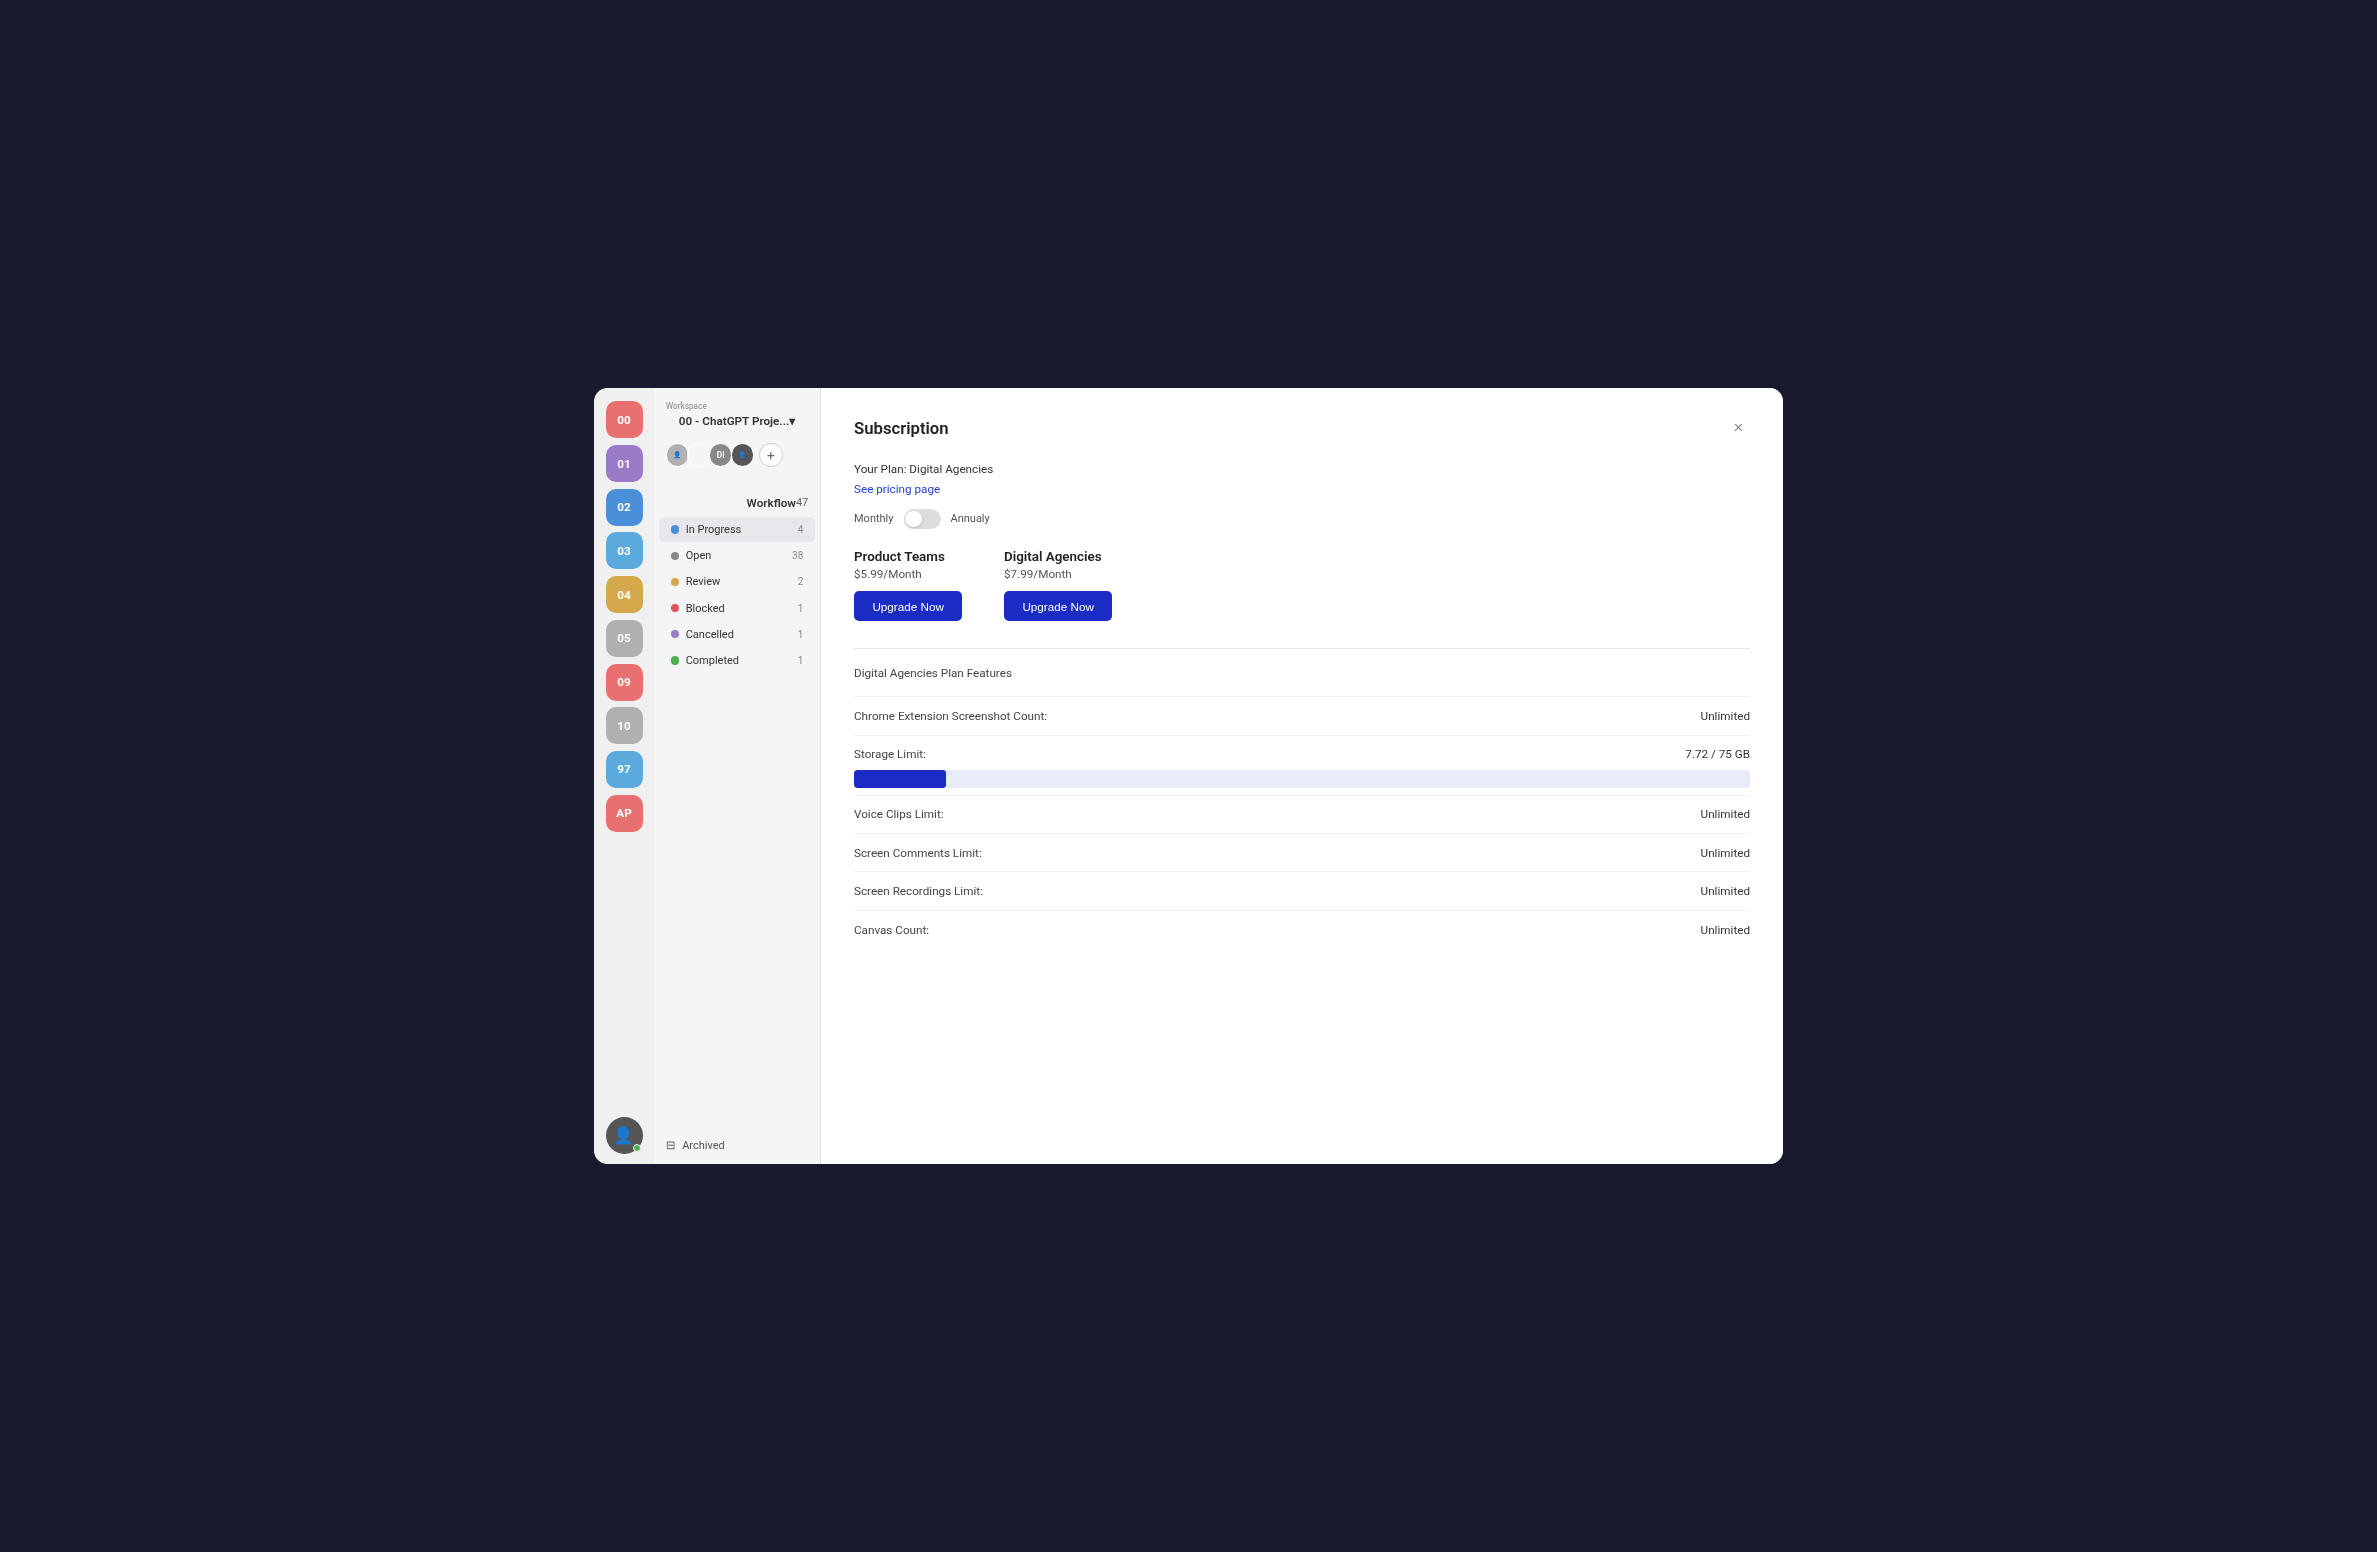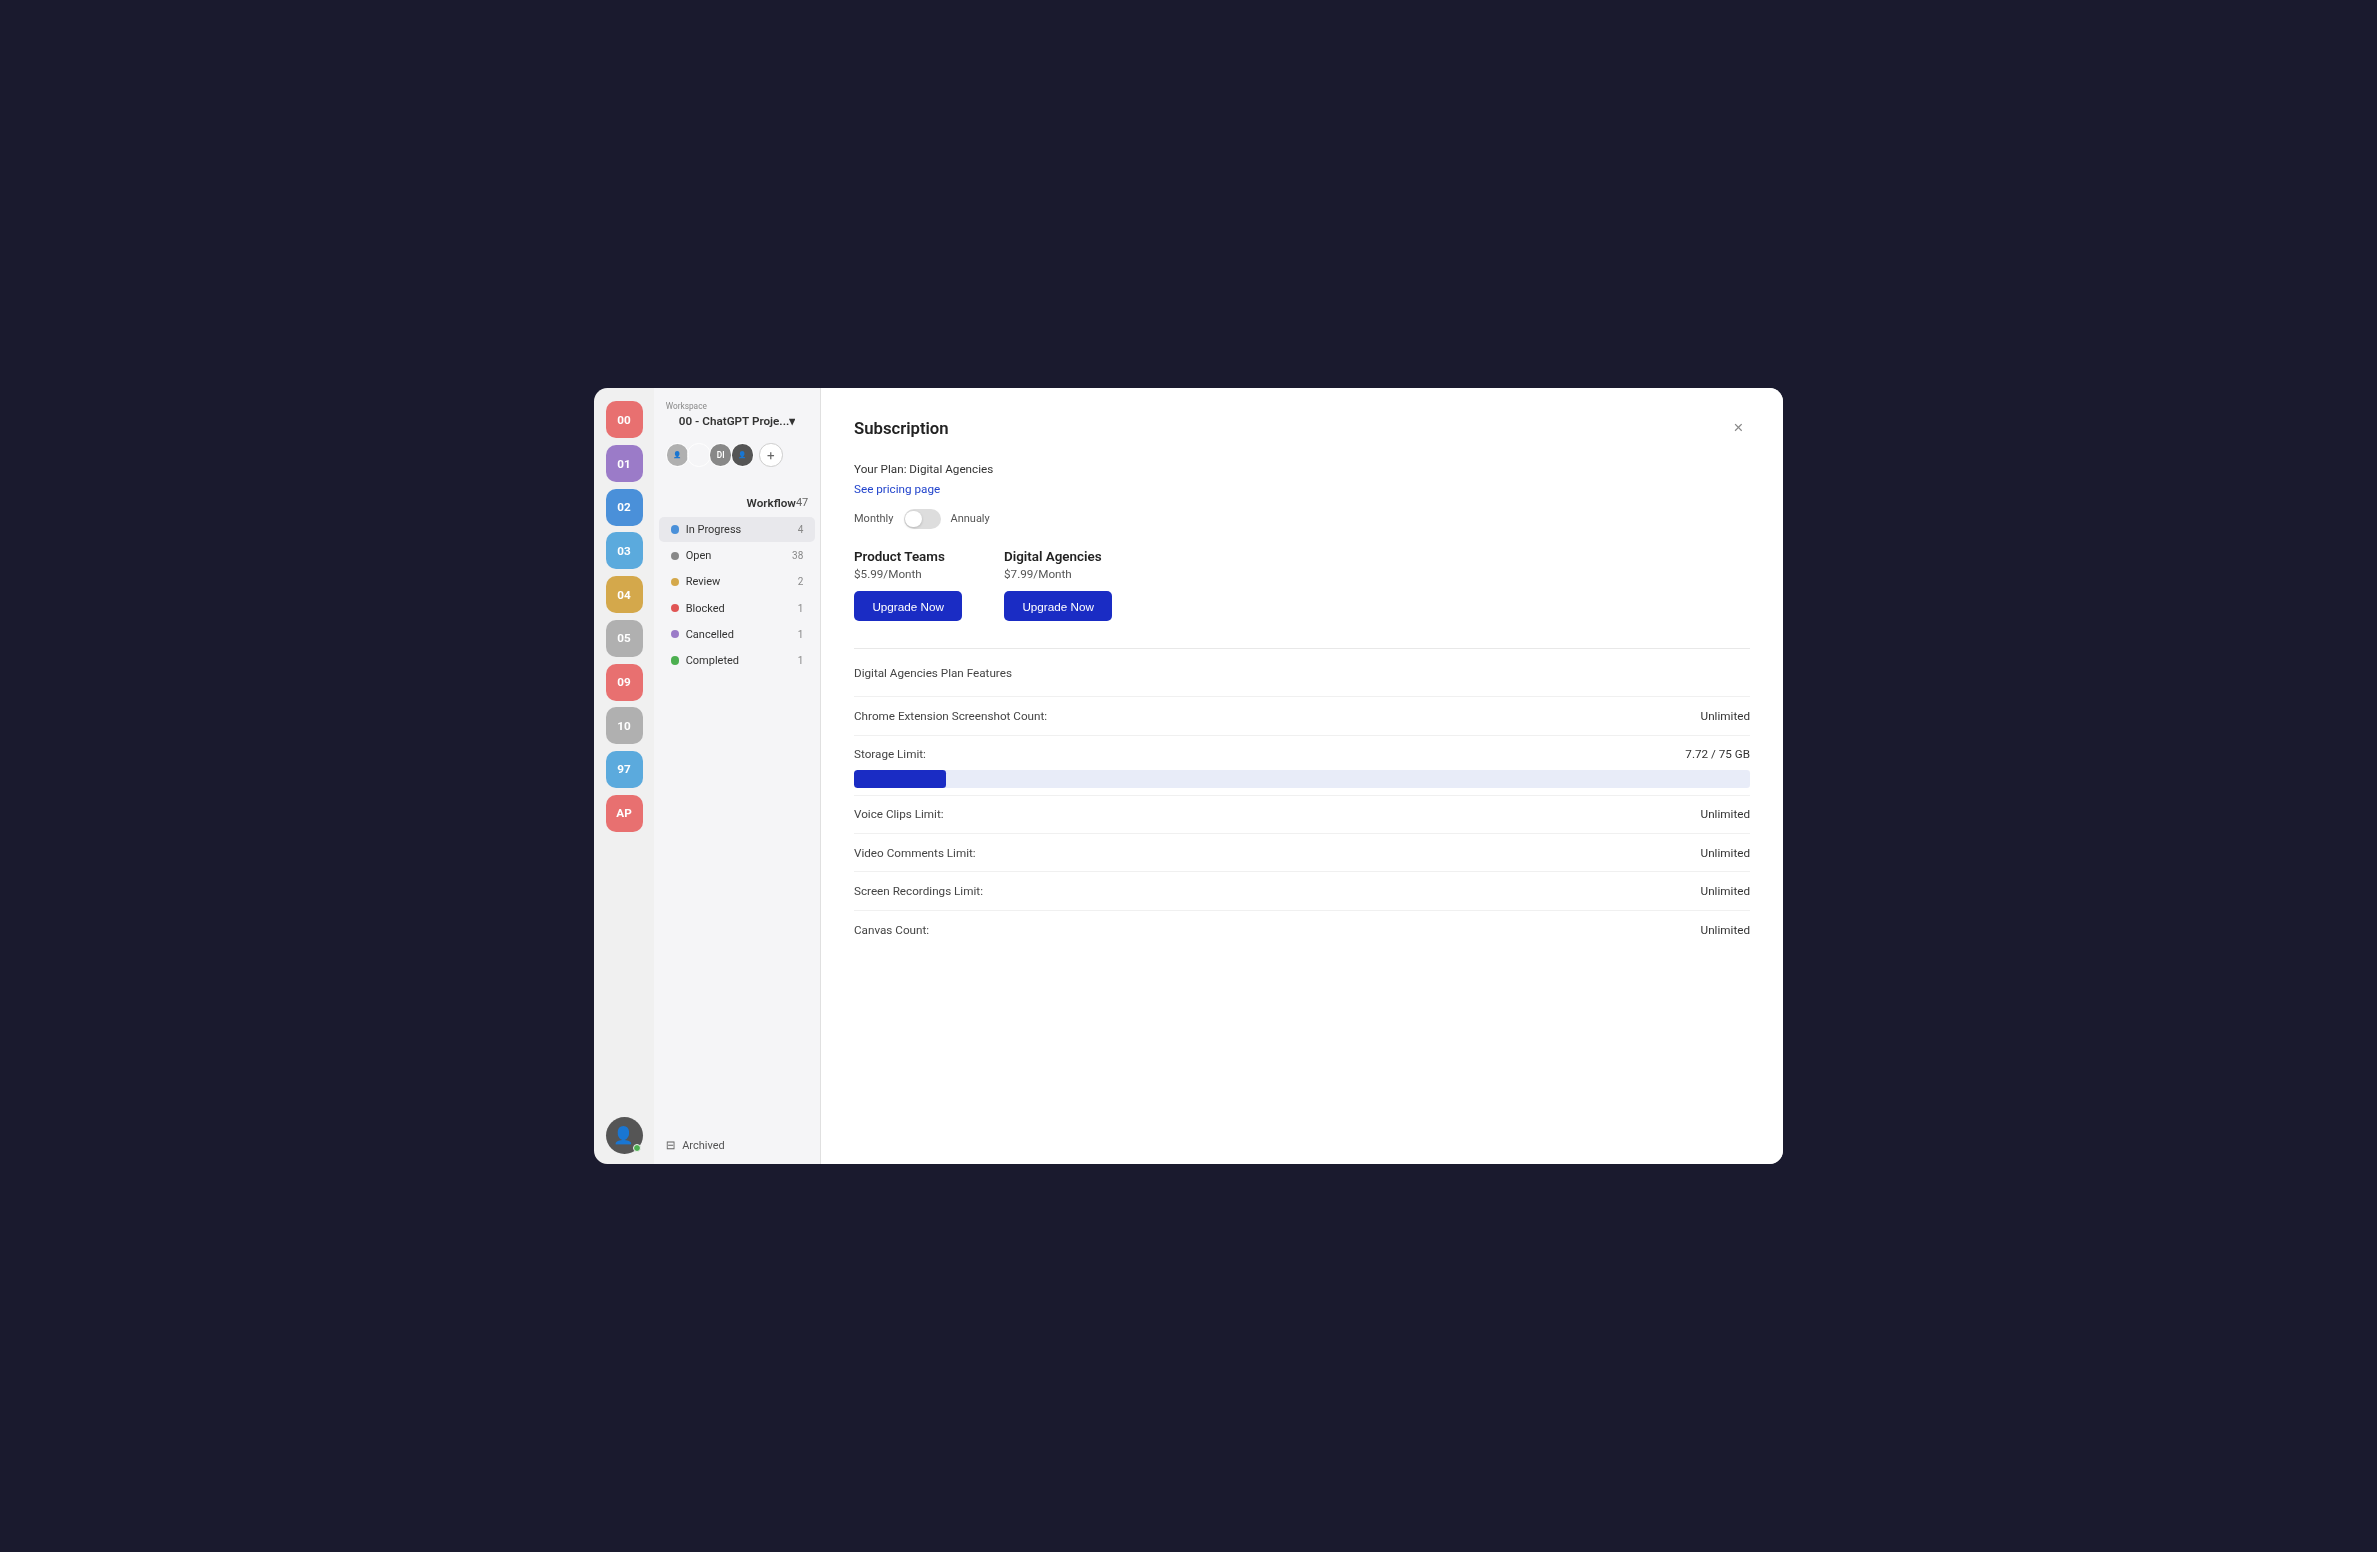--- a/index.html
+++ b/index.html
@@ -469,21 +469,21 @@
           </div>
           <div class="progress-bar-bg">
             <div class="progress-bar-fill" style="width: 10.3%;"></div>
           </div>
         </div>
         <div class="usage-row">
           <span class="usage-label">Voice Clips Limit:</span>
           <span class="usage-value">Unlimited</span>
         </div>
         <div class="usage-row">
-          <span class="usage-label">Video Comments Limit:</span>
+          <span class="usage-label">Screen Comments Limit:</span>
           <span class="usage-value">Unlimited</span>
         </div>
         <div class="usage-row">
           <span class="usage-label">Screen Recordings Limit:</span>
           <span class="usage-value">Unlimited</span>
         </div>
         <div class="usage-row">
           <span class="usage-label">Canvas Count:</span>
           <span class="usage-value">Unlimited</span>
         </div>

